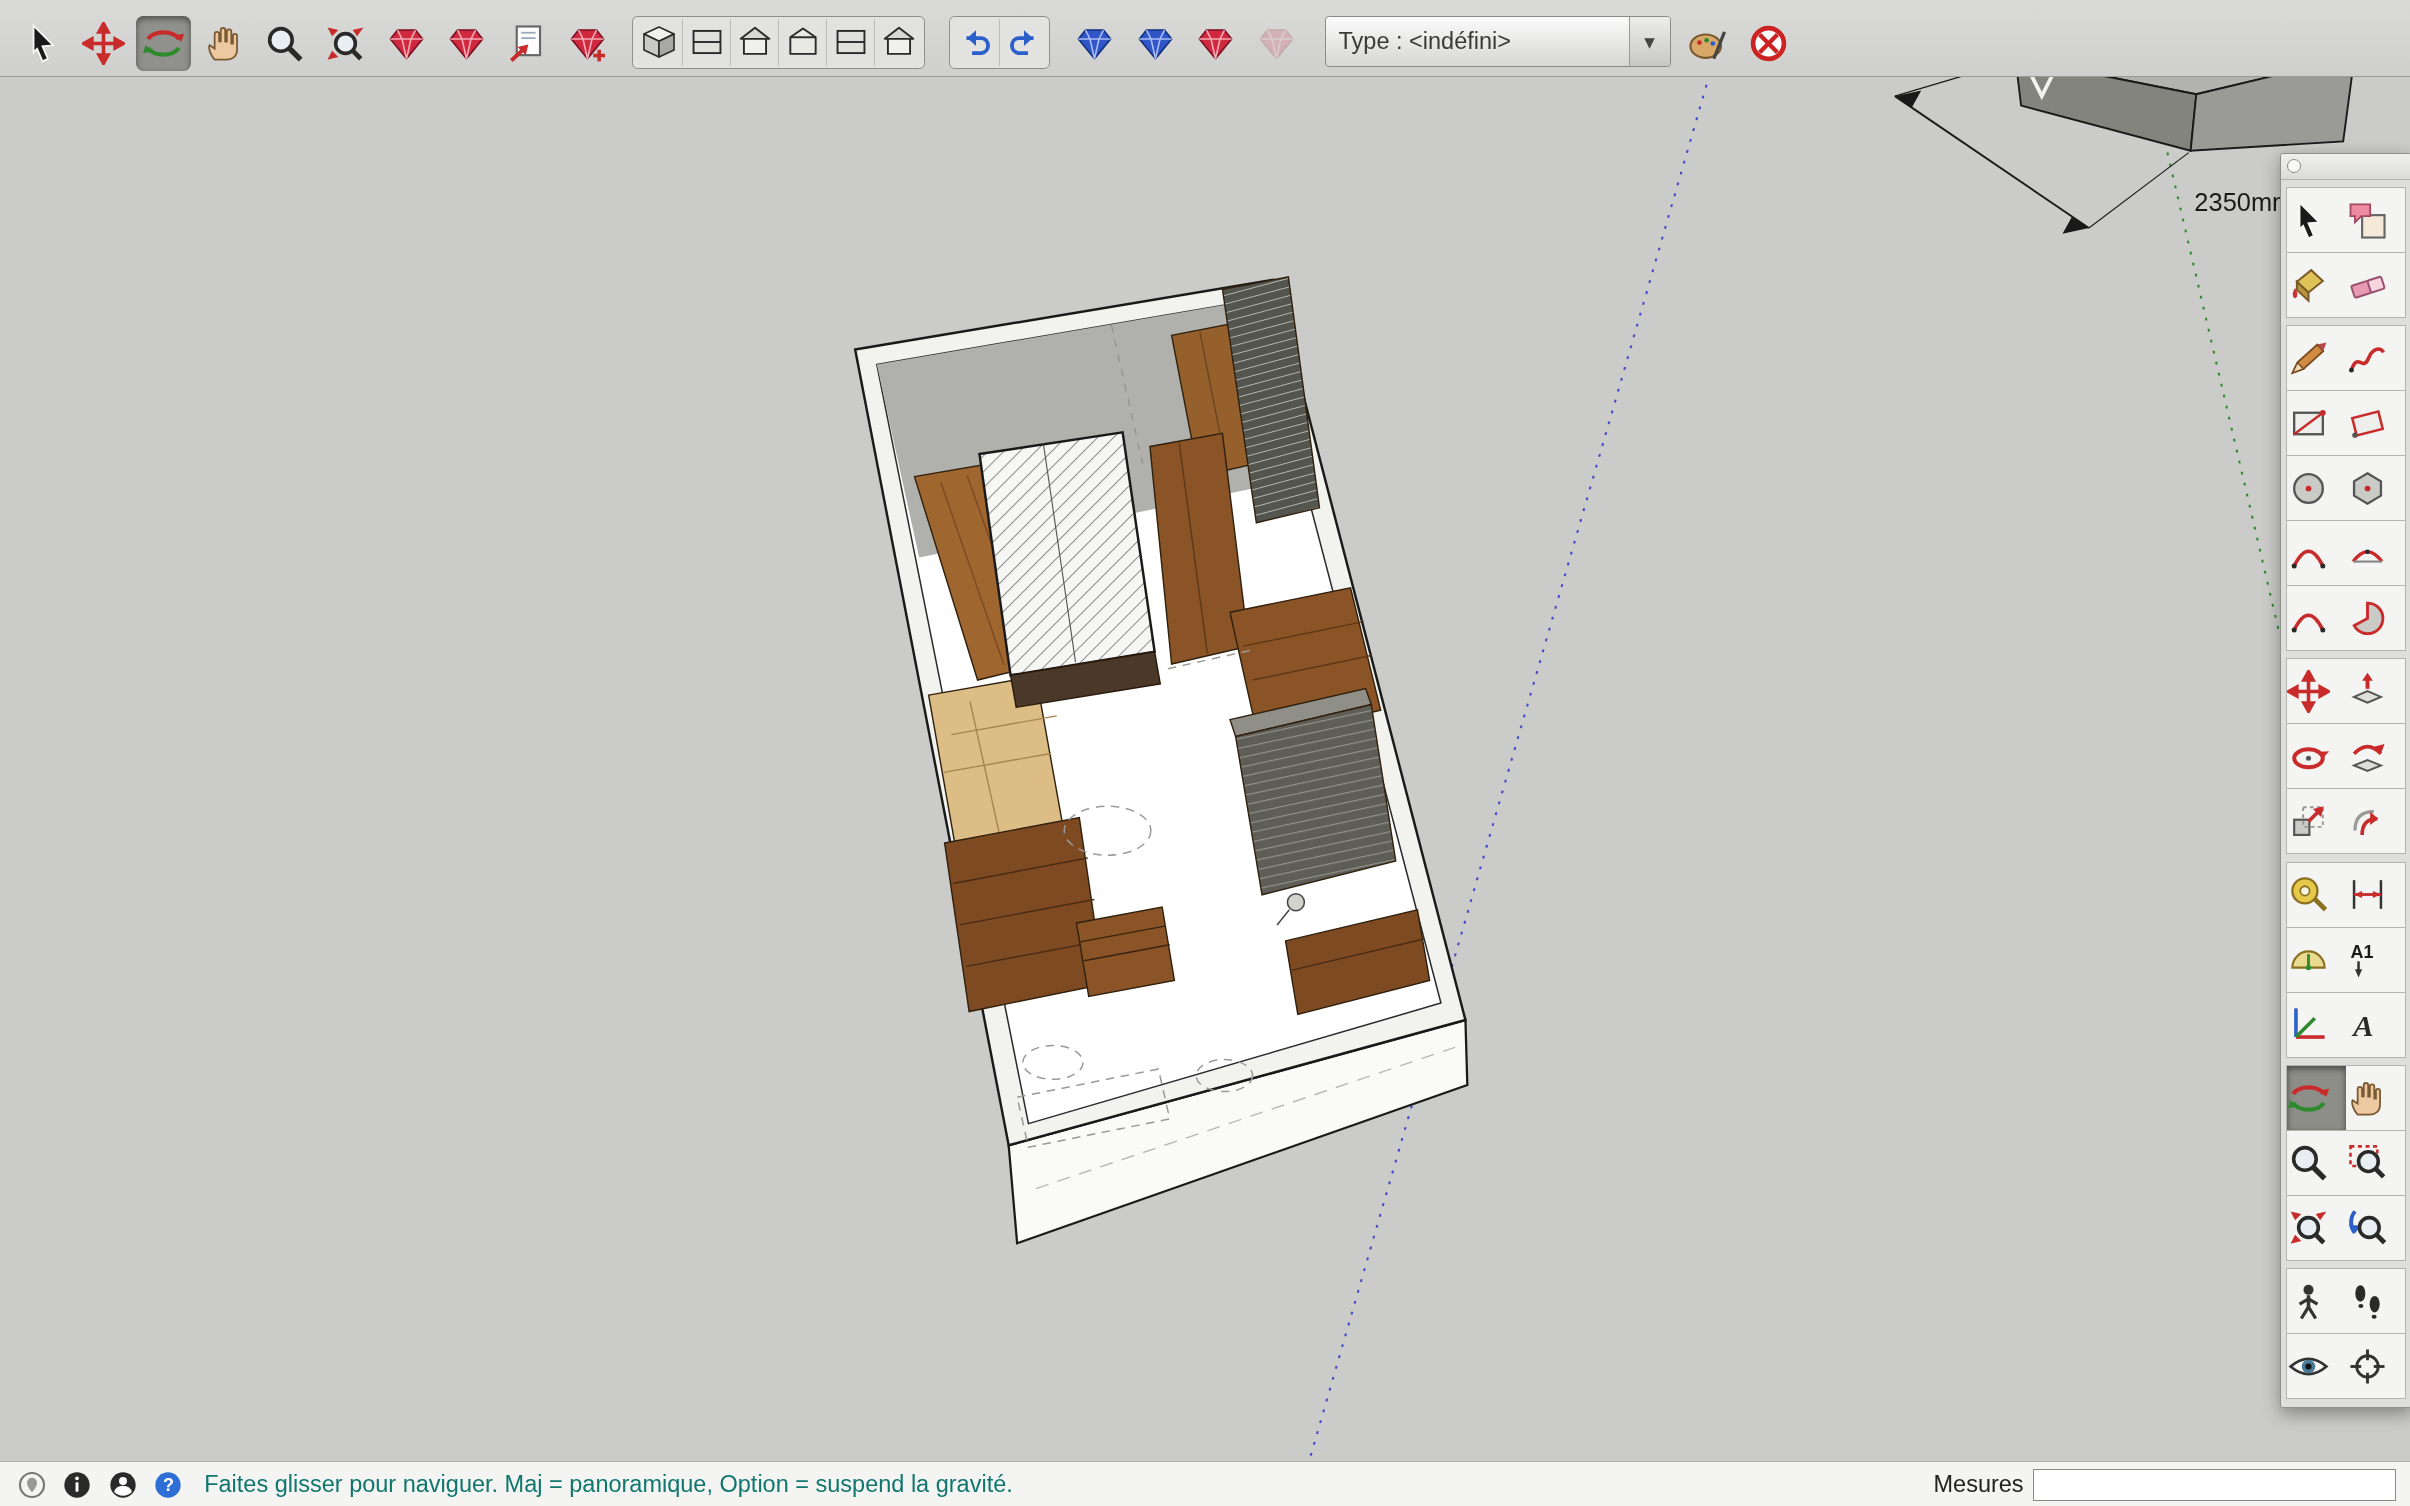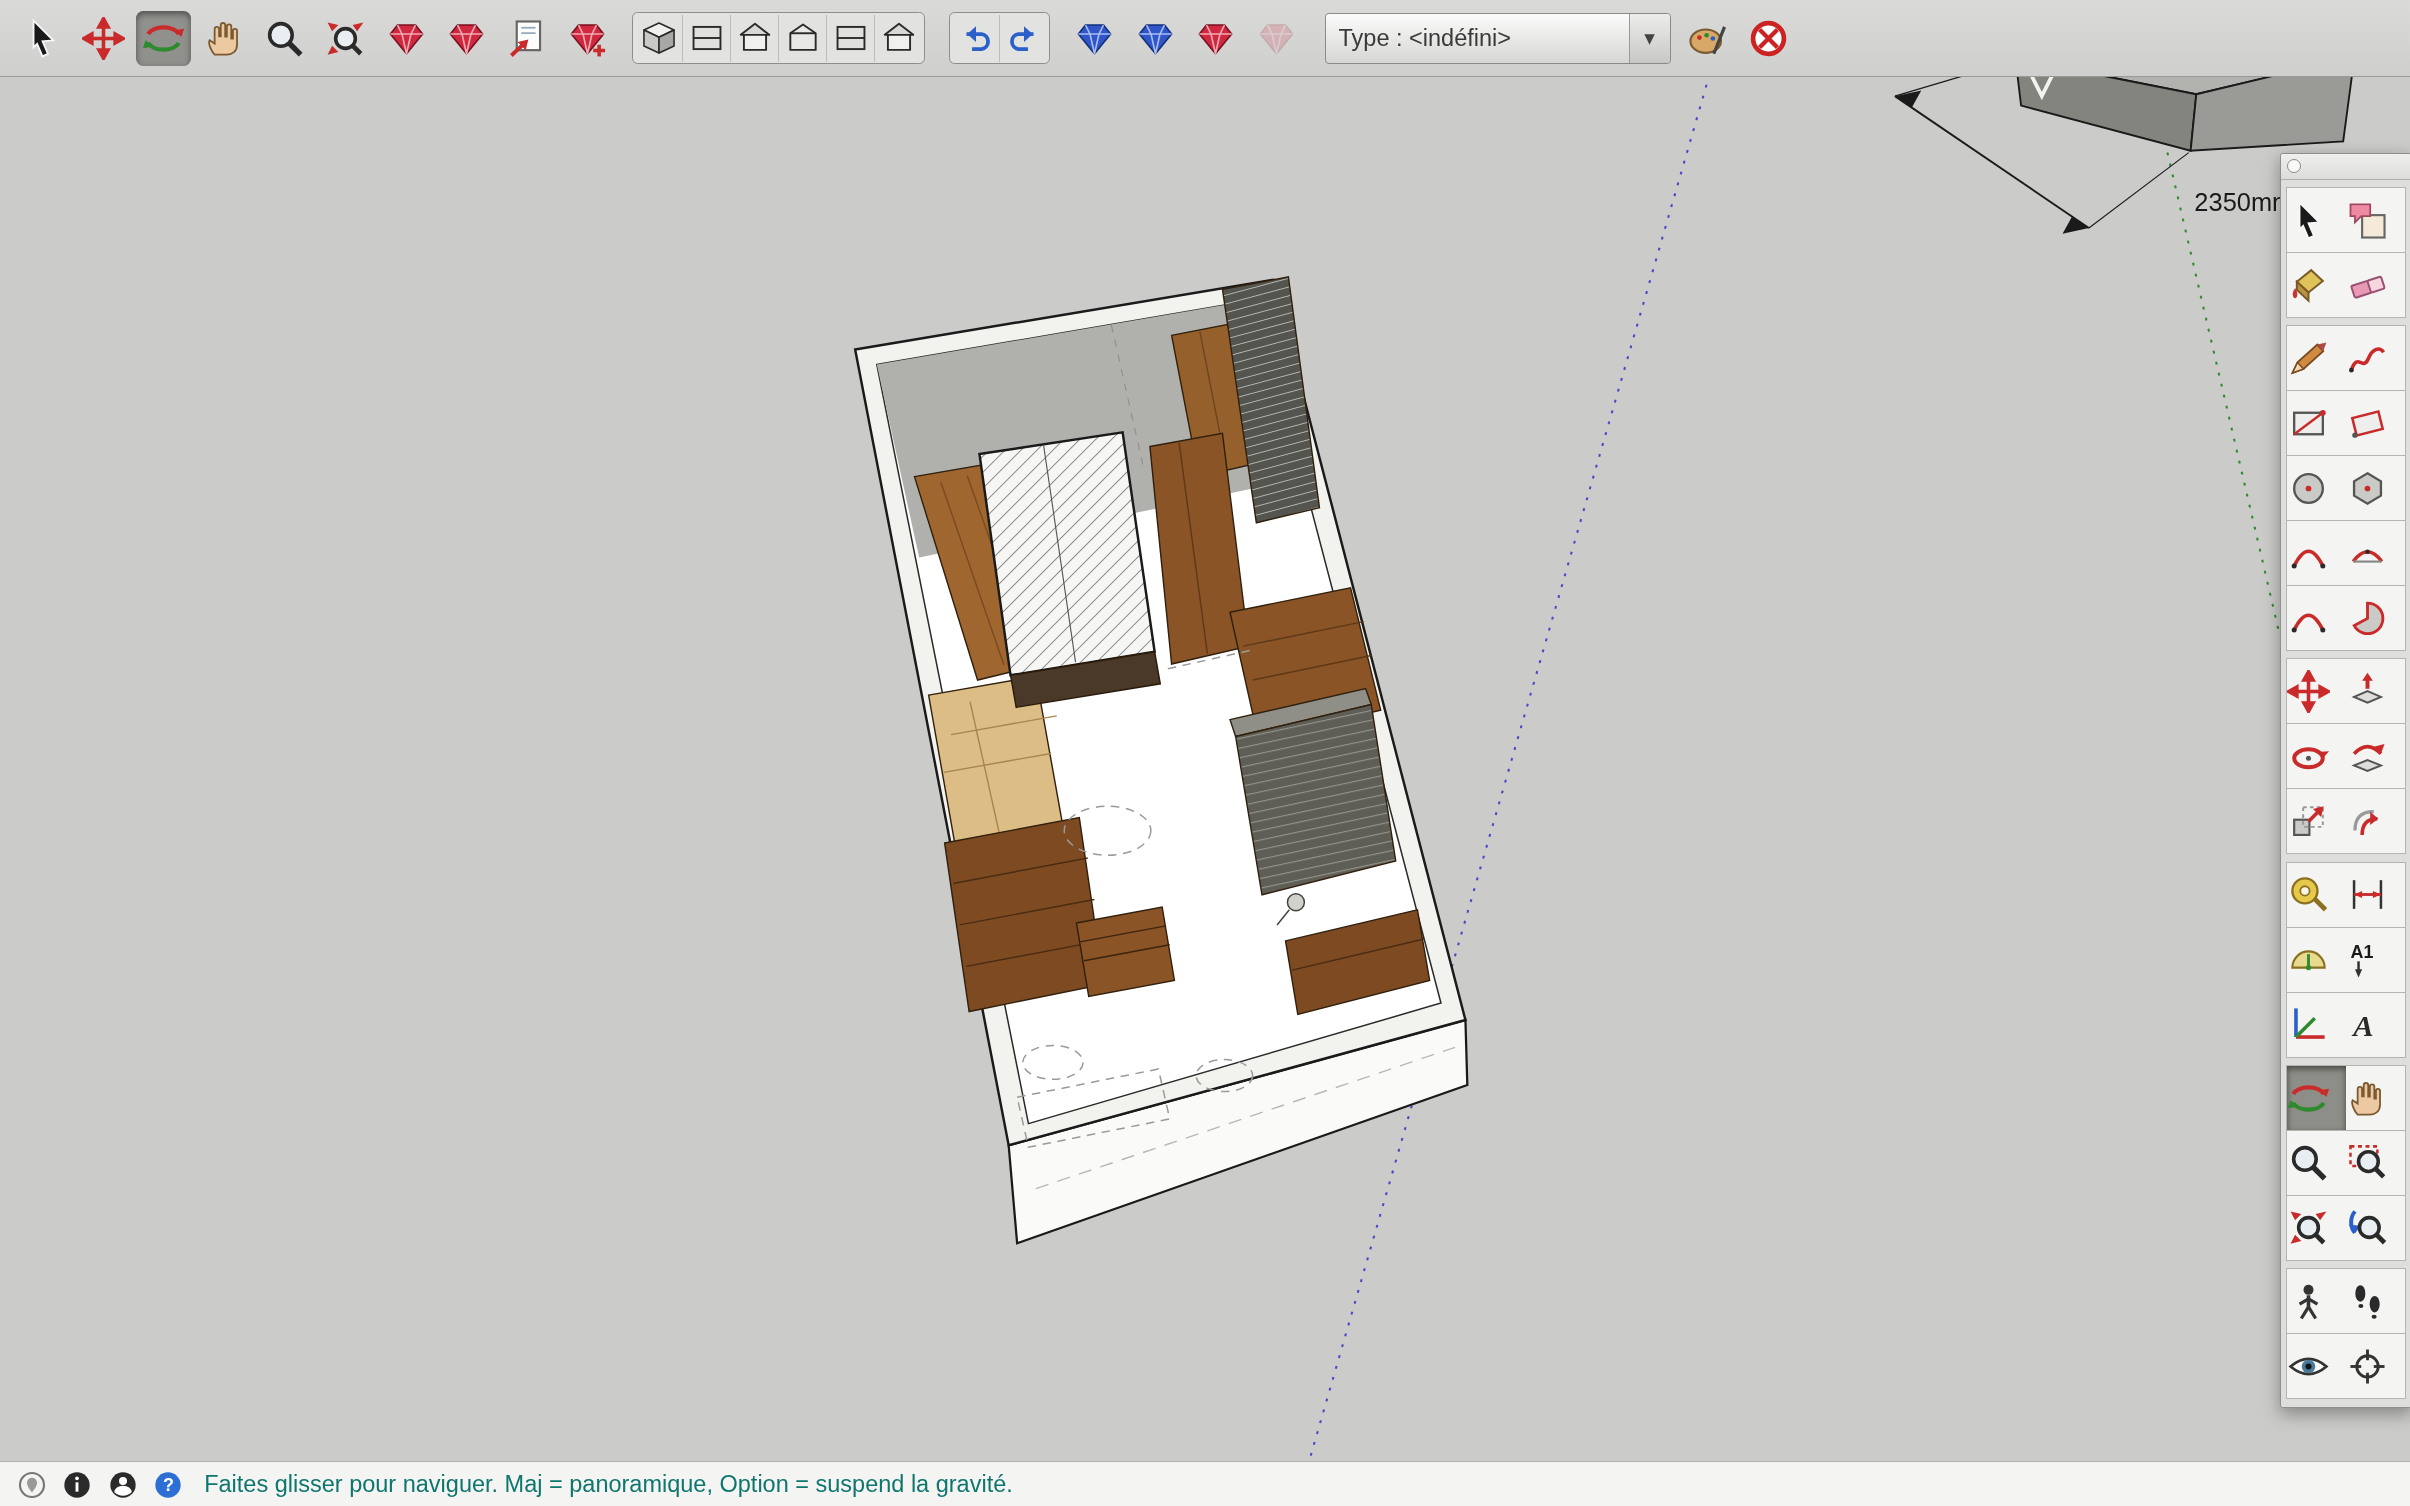--- a/index.html
+++ b/index.html
@@ -7,21 +7,21 @@
     width:2411px;height:1507px;overflow:hidden;position:relative;
     background:#cbcbc9;font-family:"Liberation Sans",sans-serif;
   }
   
   .scene{position:absolute;top:0;left:0;z-index:0;}
   
   .toolbar{
     position:absolute;top:0;left:0;right:0;height:77px;z-index:30;
     background:linear-gradient(#dadad8,#cfcfcd);
     border-bottom:0.9px solid #9a9a98;
-    display:flex;align-items:center;gap:9.4px;padding:0 15px;box-sizing:border-box;
+    display:flex;align-items:flex-start;gap:9.4px;padding:16px 15px;box-sizing:border-box;
   }
   .tb-seg{display:flex;align-items:center;gap:5.6px;}
   .tbtn{width:55px;height:55px;border-radius:7.5px;display:flex;align-items:center;justify-content:center;}
   .tbtn .ic svg{width:43px;height:43px;display:block;}
   .tbtn.active{background:#90908c;box-shadow:inset 0 2.8px 6.6px rgba(0,0,0,.45);}
   .tbtn.disabled{opacity:.45;}
   .vgroup{display:flex;align-items:center;border:0.9px solid #8e8e8a;border-radius:5.6px;background:#e2e2e0;padding:1.9px;margin:0 7.5px;}
   .vbtn{width:47px;height:47px;display:flex;align-items:center;justify-content:center;border-right:0.9px solid #bcbcb8;}
   .vbtn:last-child{border-right:none;}
   .vbtn .ic svg{width:38px;height:38px;display:block;}
@@ -829,14 +829,18 @@
       <div class="sbtn">
         <span class="ic">
           <svg viewBox="0 0 24 24" xmlns="http://www.w3.org/2000/svg">
             <circle cx="12" cy="12" r="9.5" fill="#2e6fd6"></circle>
             <text x="8.2" y="16.8" font-size="13.5" font-weight="bold" fill="#fff" font-family="Liberation Sans, sans-serif">?</text>
           </svg>
         </span>
       </div>
     </div>
   <div class="sb-msg">Faites glisser pour naviguer. Maj = panoramique, Option =  suspend la gravité.</div>
+  <div class="sb-right">
+    <span class="sb-measures-label">Mesures</span>
+    <input class="sb-measures-input" value="" style="">
+  </div>
 </div>
 
 
 </body></html>

